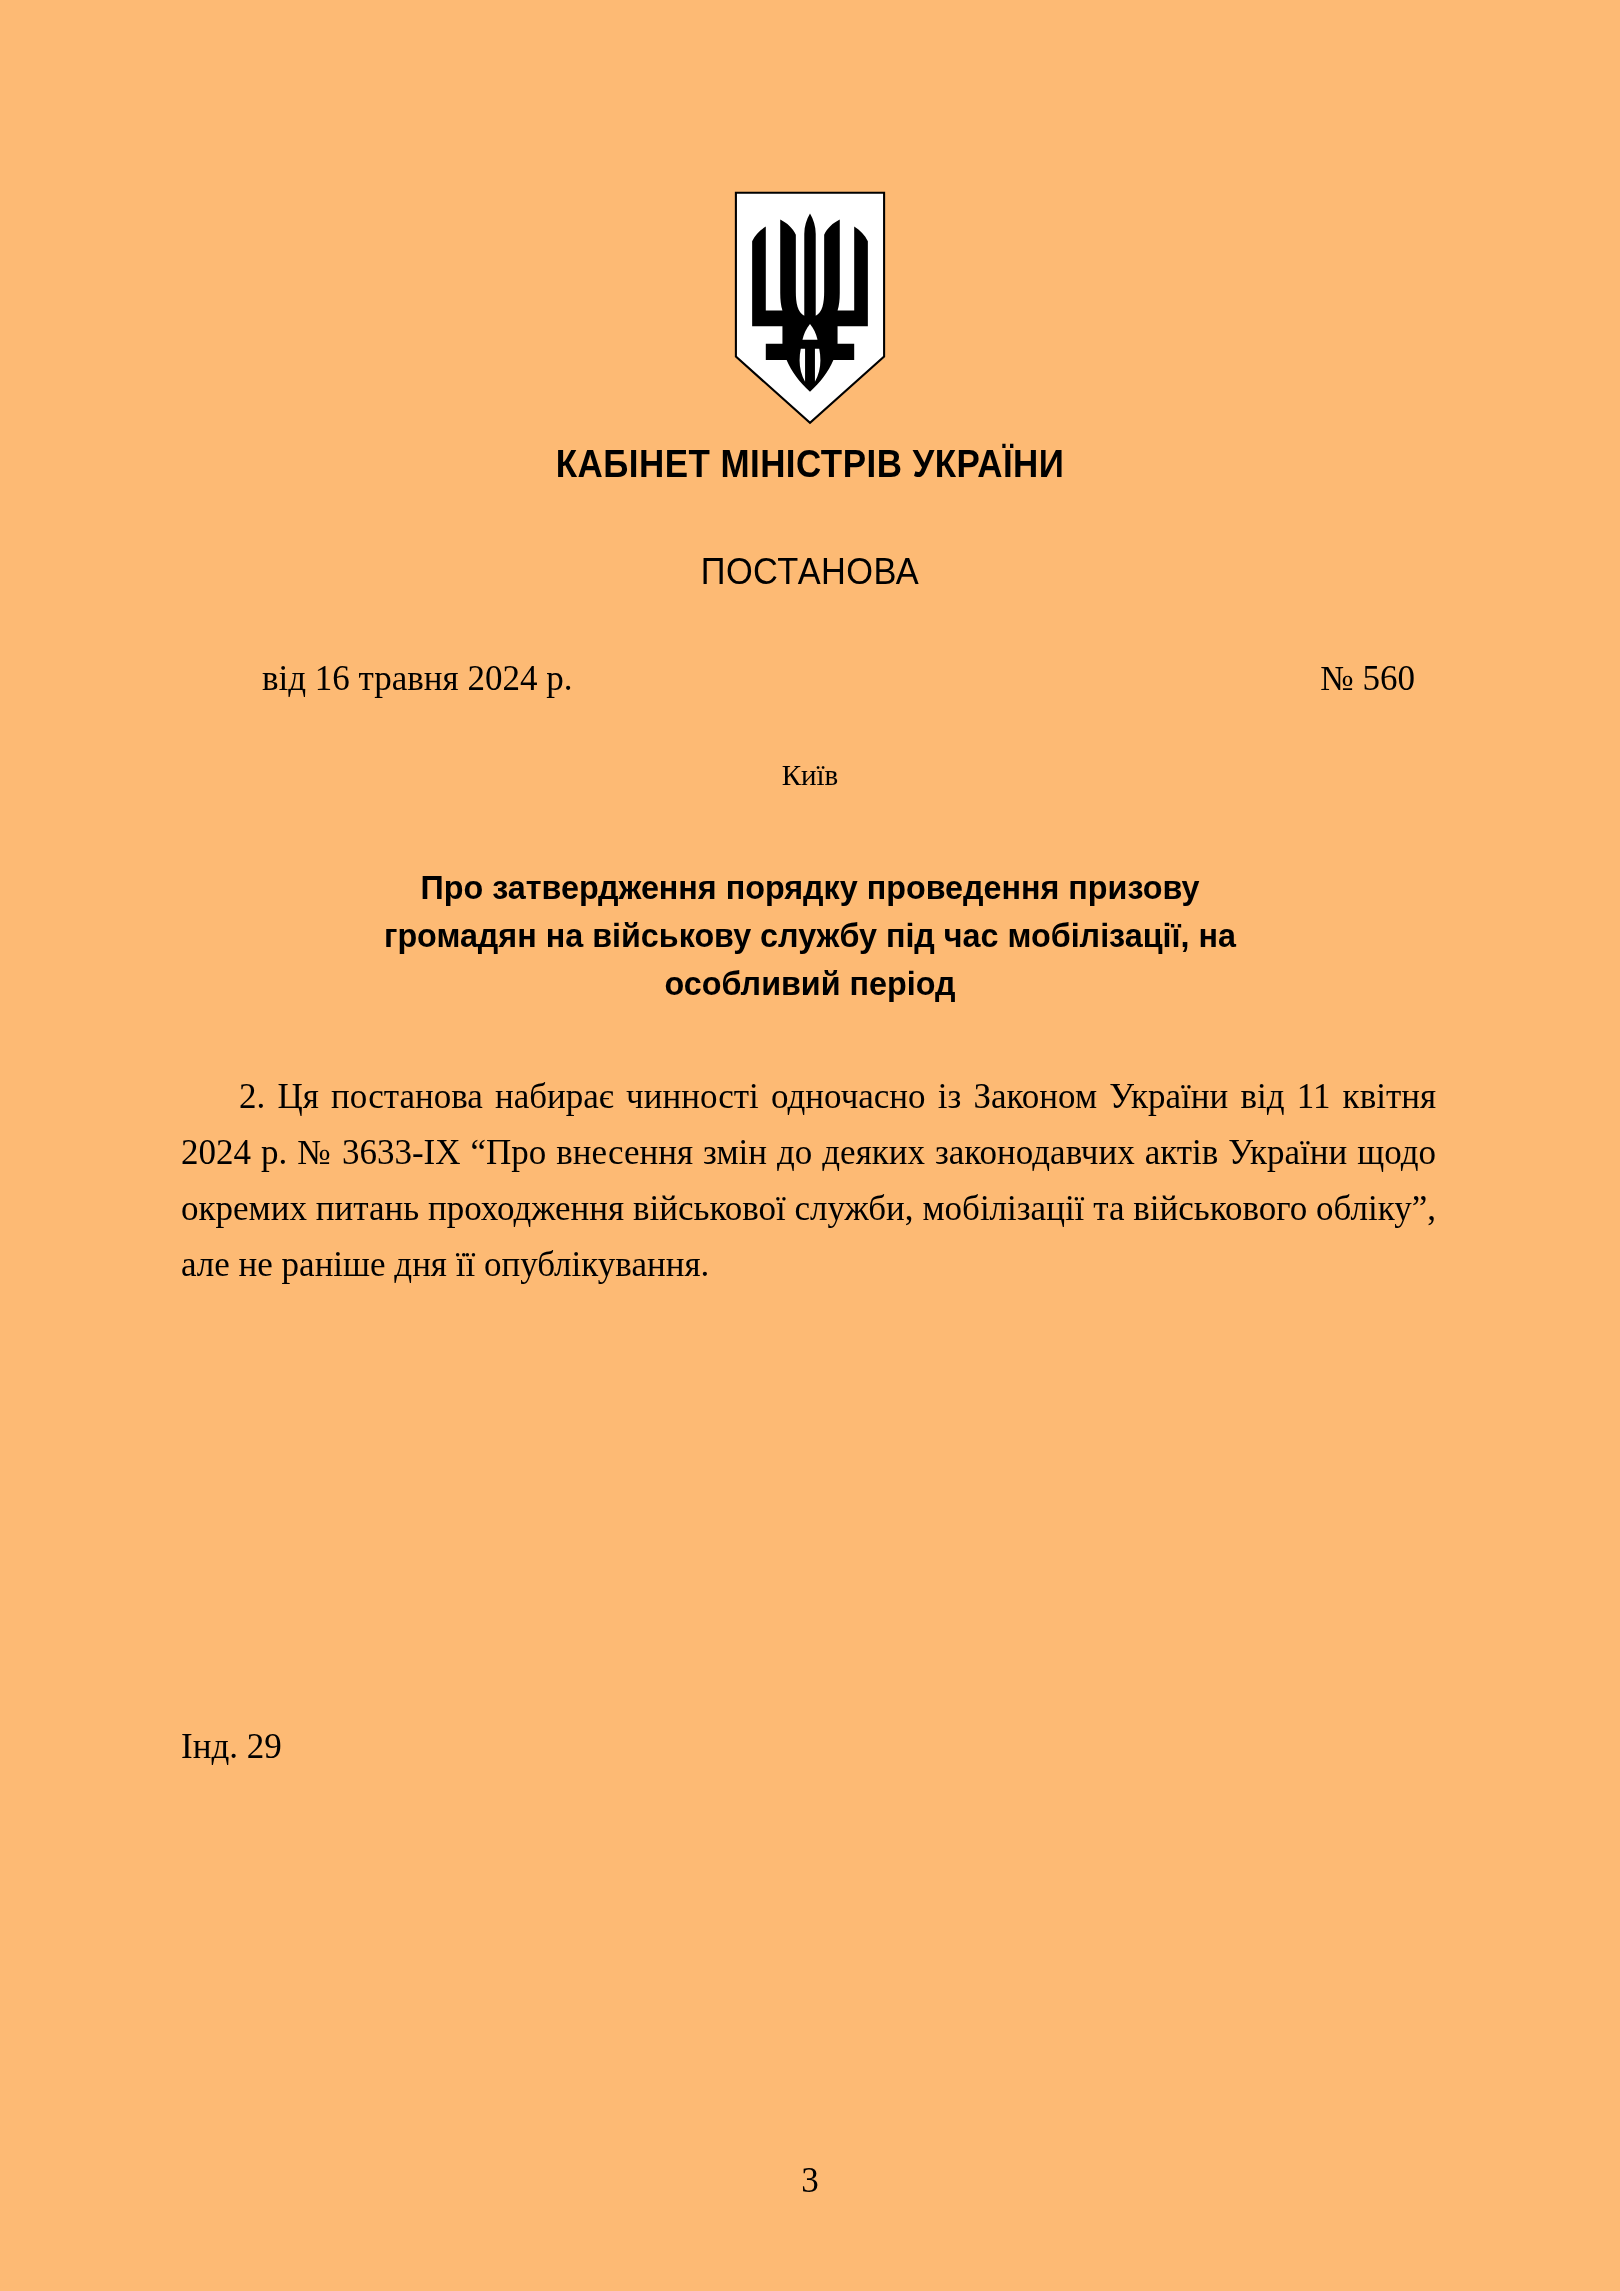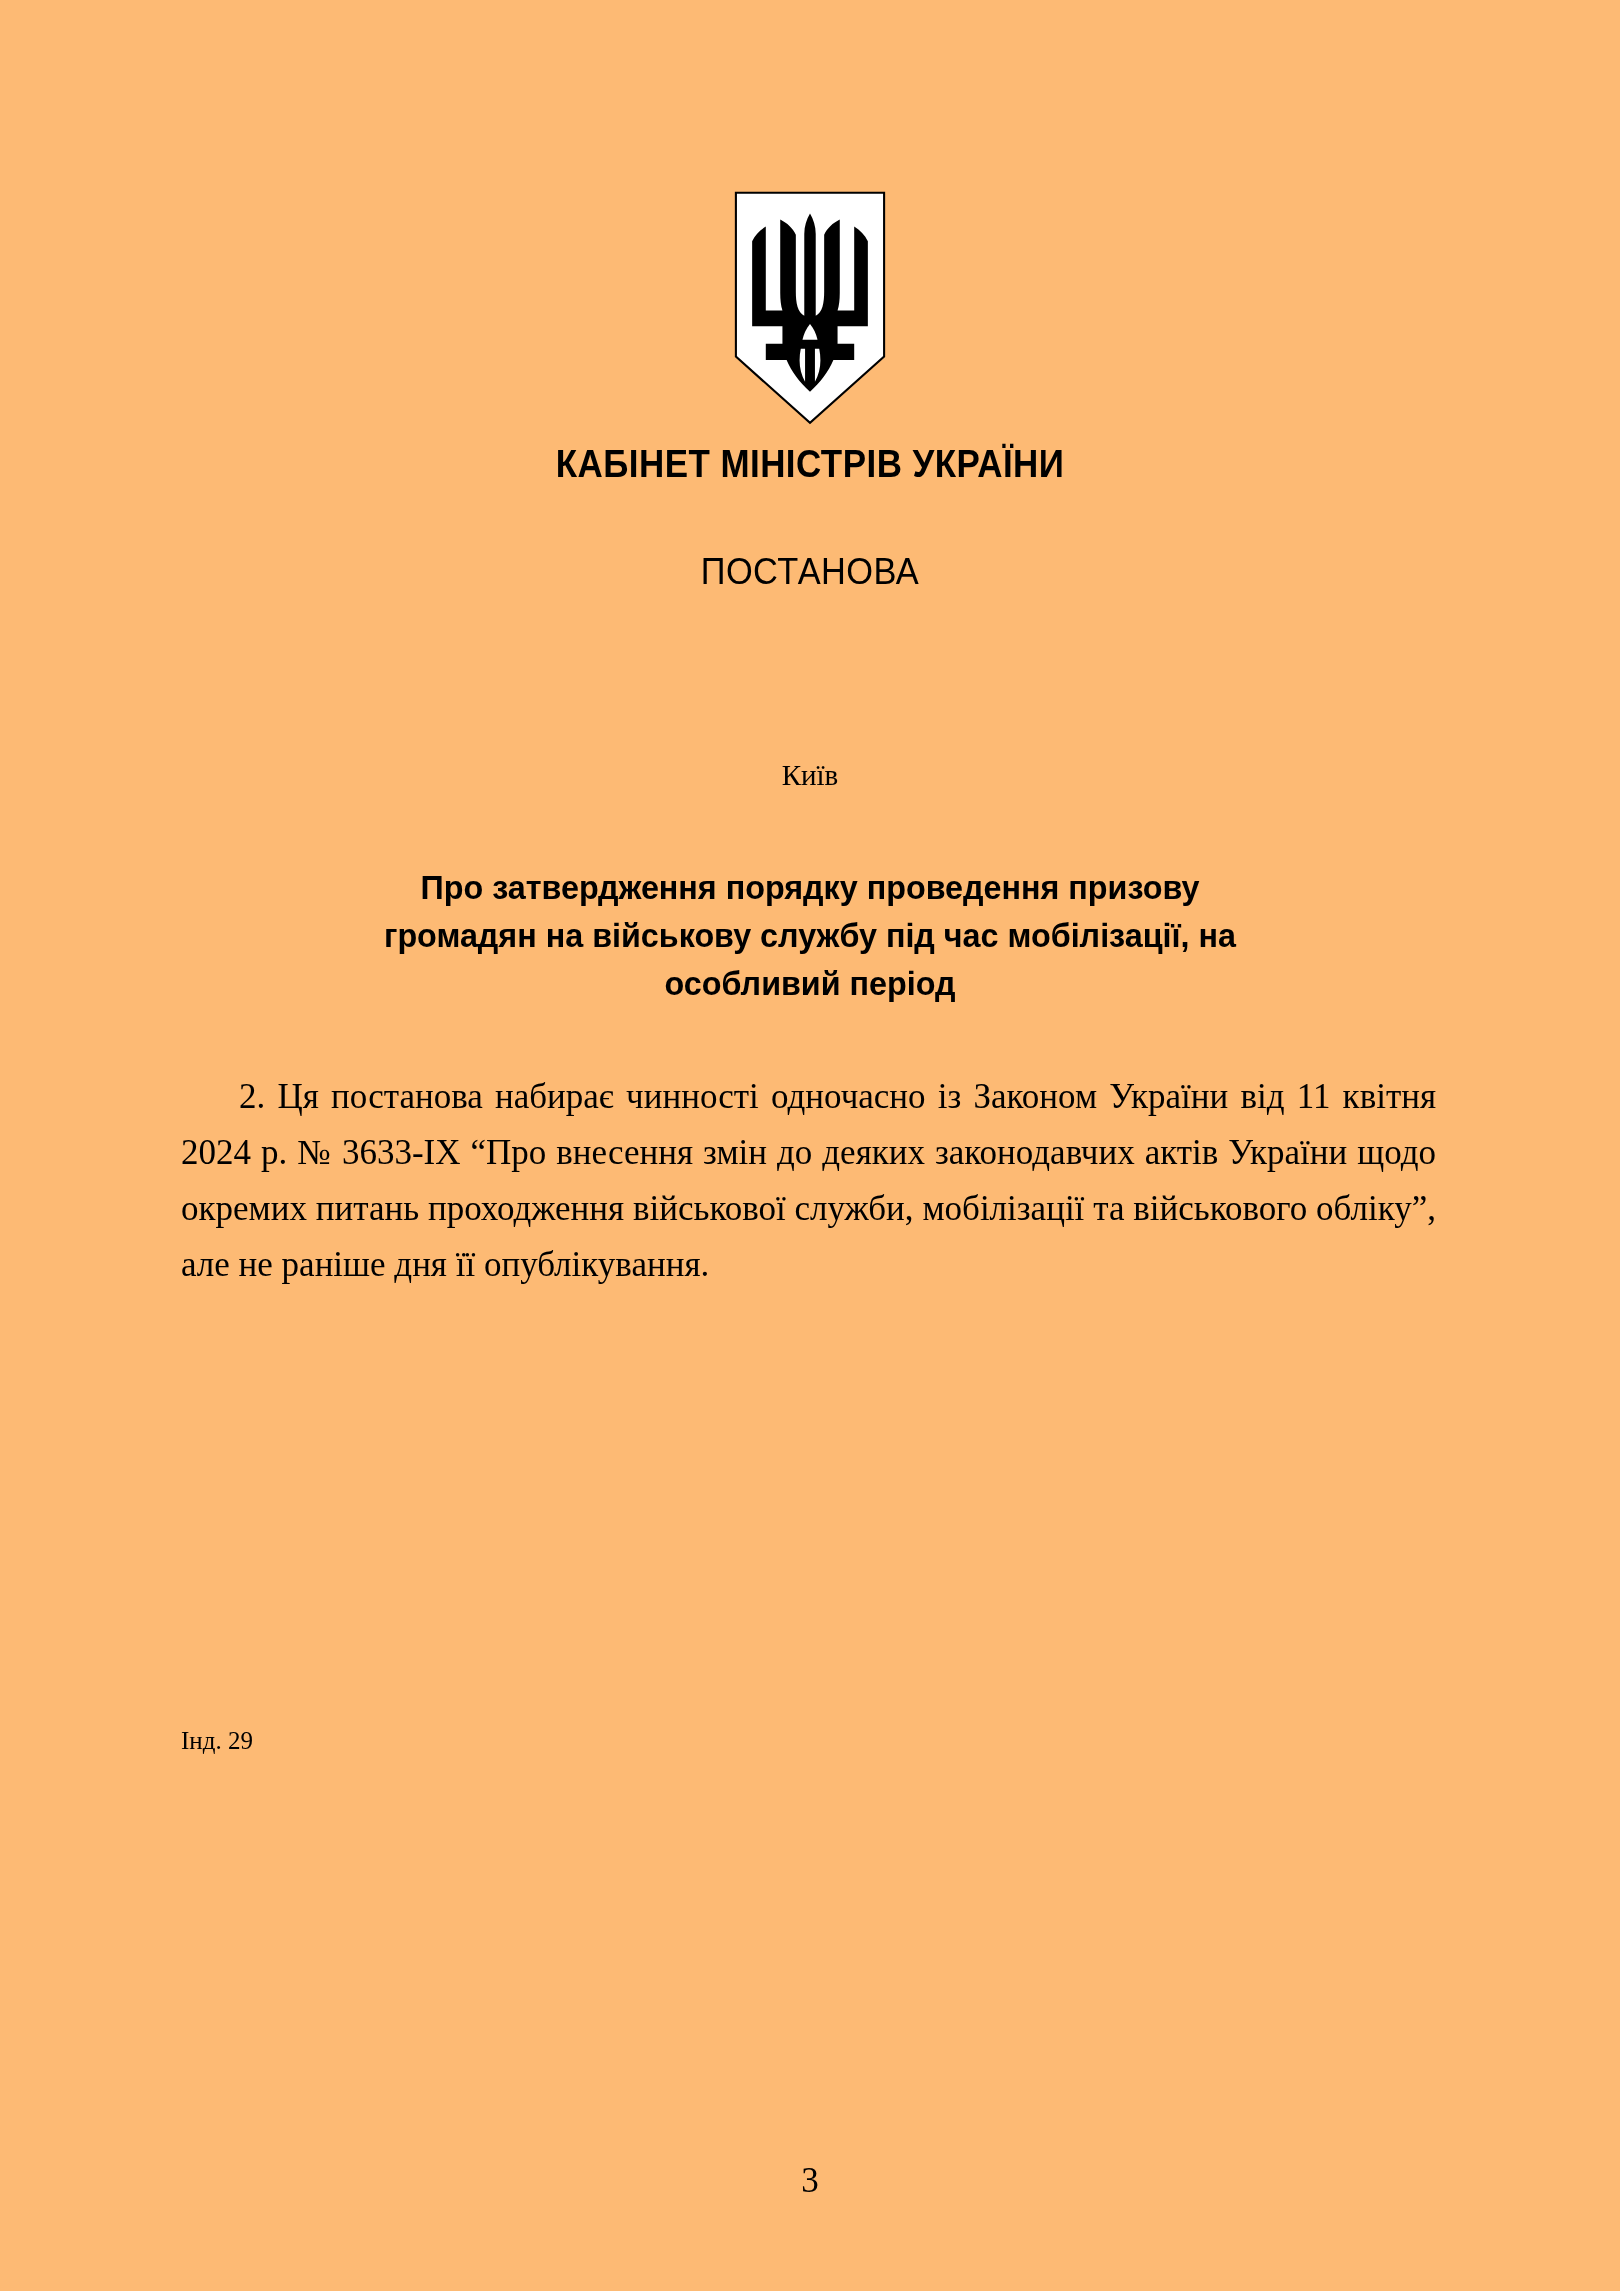--- a/index.html
+++ b/index.html
@@ -130,21 +130,21 @@
     font-size: 35px;
     font-weight: bold;
   }
   .sign-role { white-space: nowrap; }
   .sign-name { white-space: nowrap; }
 
   .index-code {
     position: absolute;
     left: 181px;
     top: 1727px;
-    font-size: 25px;
+    font-size: 35px;
     font-weight: normal;
   }
 
   
   .page-number {
     position: absolute;
     left: 0;
     right: 0;
     top: 2161px;
     text-align: center;
@@ -215,20 +215,24 @@
         C66.6 142.3 68.0 136.8 68.0 131.0
         C68.0 128.0 67.7 125.0 67.1 122.0
         Z"></path>
     </svg>
   </div>
 
   <div class="org-title">КАБІНЕТ МІНІСТРІВ УКРАЇНИ</div>
 
   <div class="doc-type">ПОСТАНОВА</div>
 
+  <div class="meta-row">
+    <span class="meta-date">від 16 травня 2024 р.</span>
+    <span class="meta-number">№ 560</span>
+  </div>
 
   <div class="city">Київ</div>
 
   <div class="subject">
     <span class="ln">Про затвердження порядку проведення призову</span>
     <span class="ln">громадян на військову службу під час мобілізації, на</span>
     <span class="ln">особливий період</span>
   </div>
 
   <div class="body-block">

